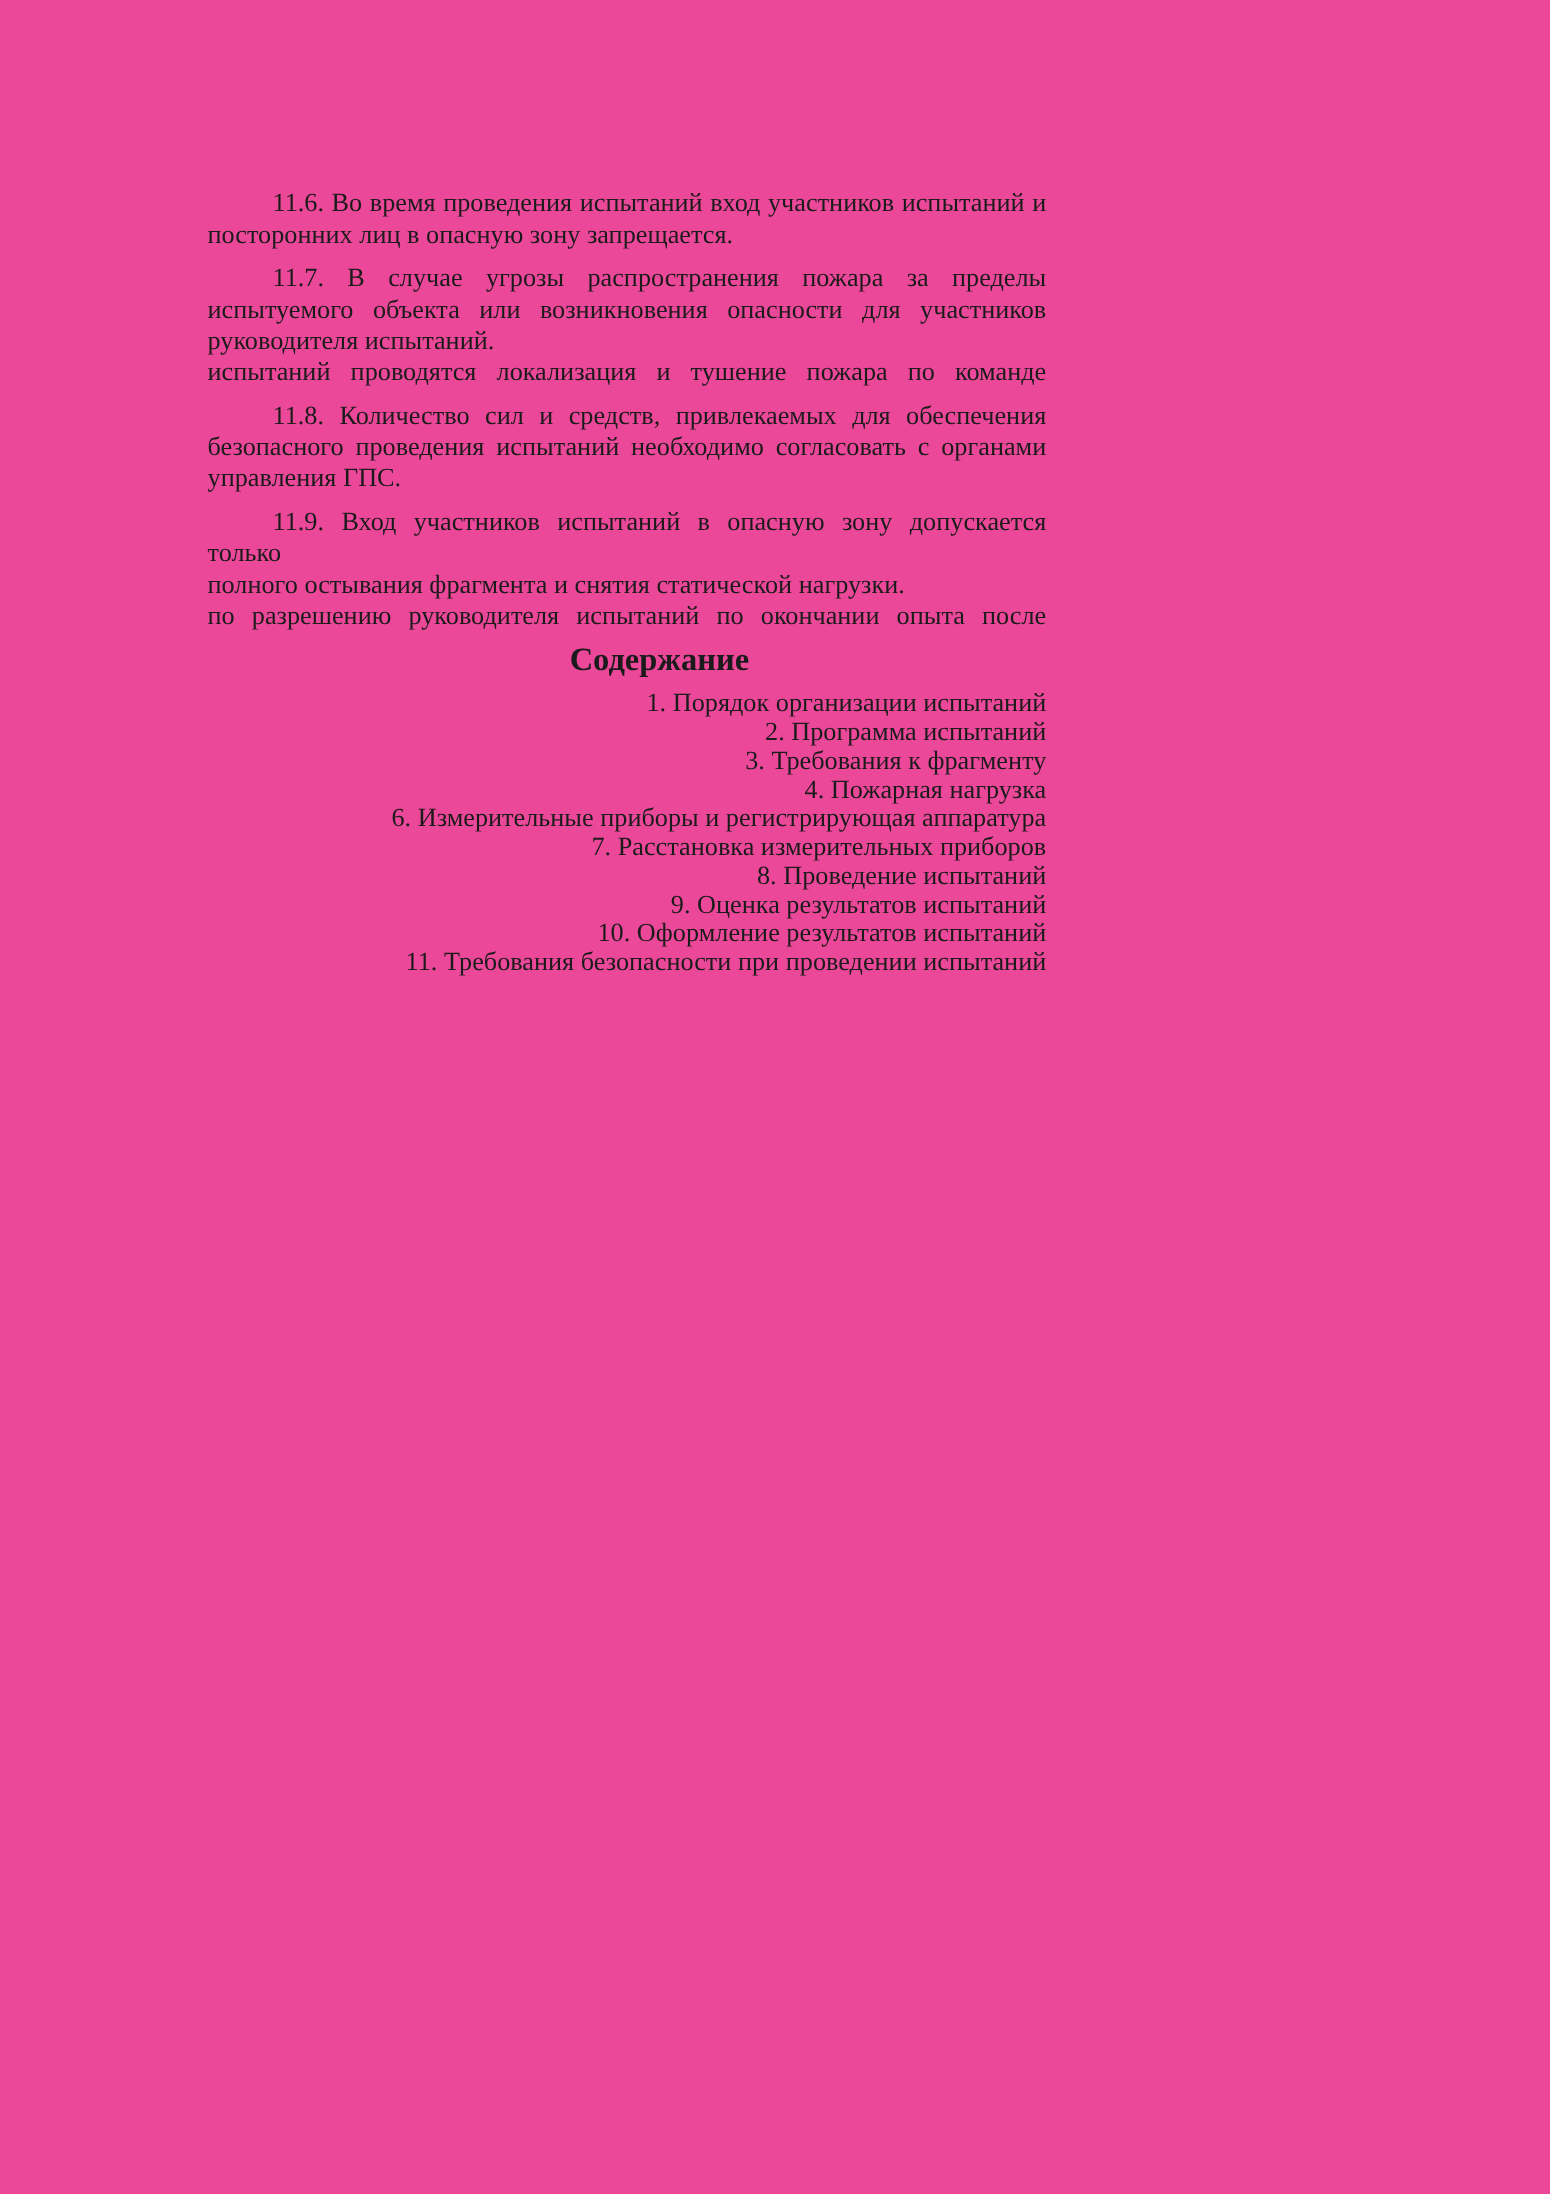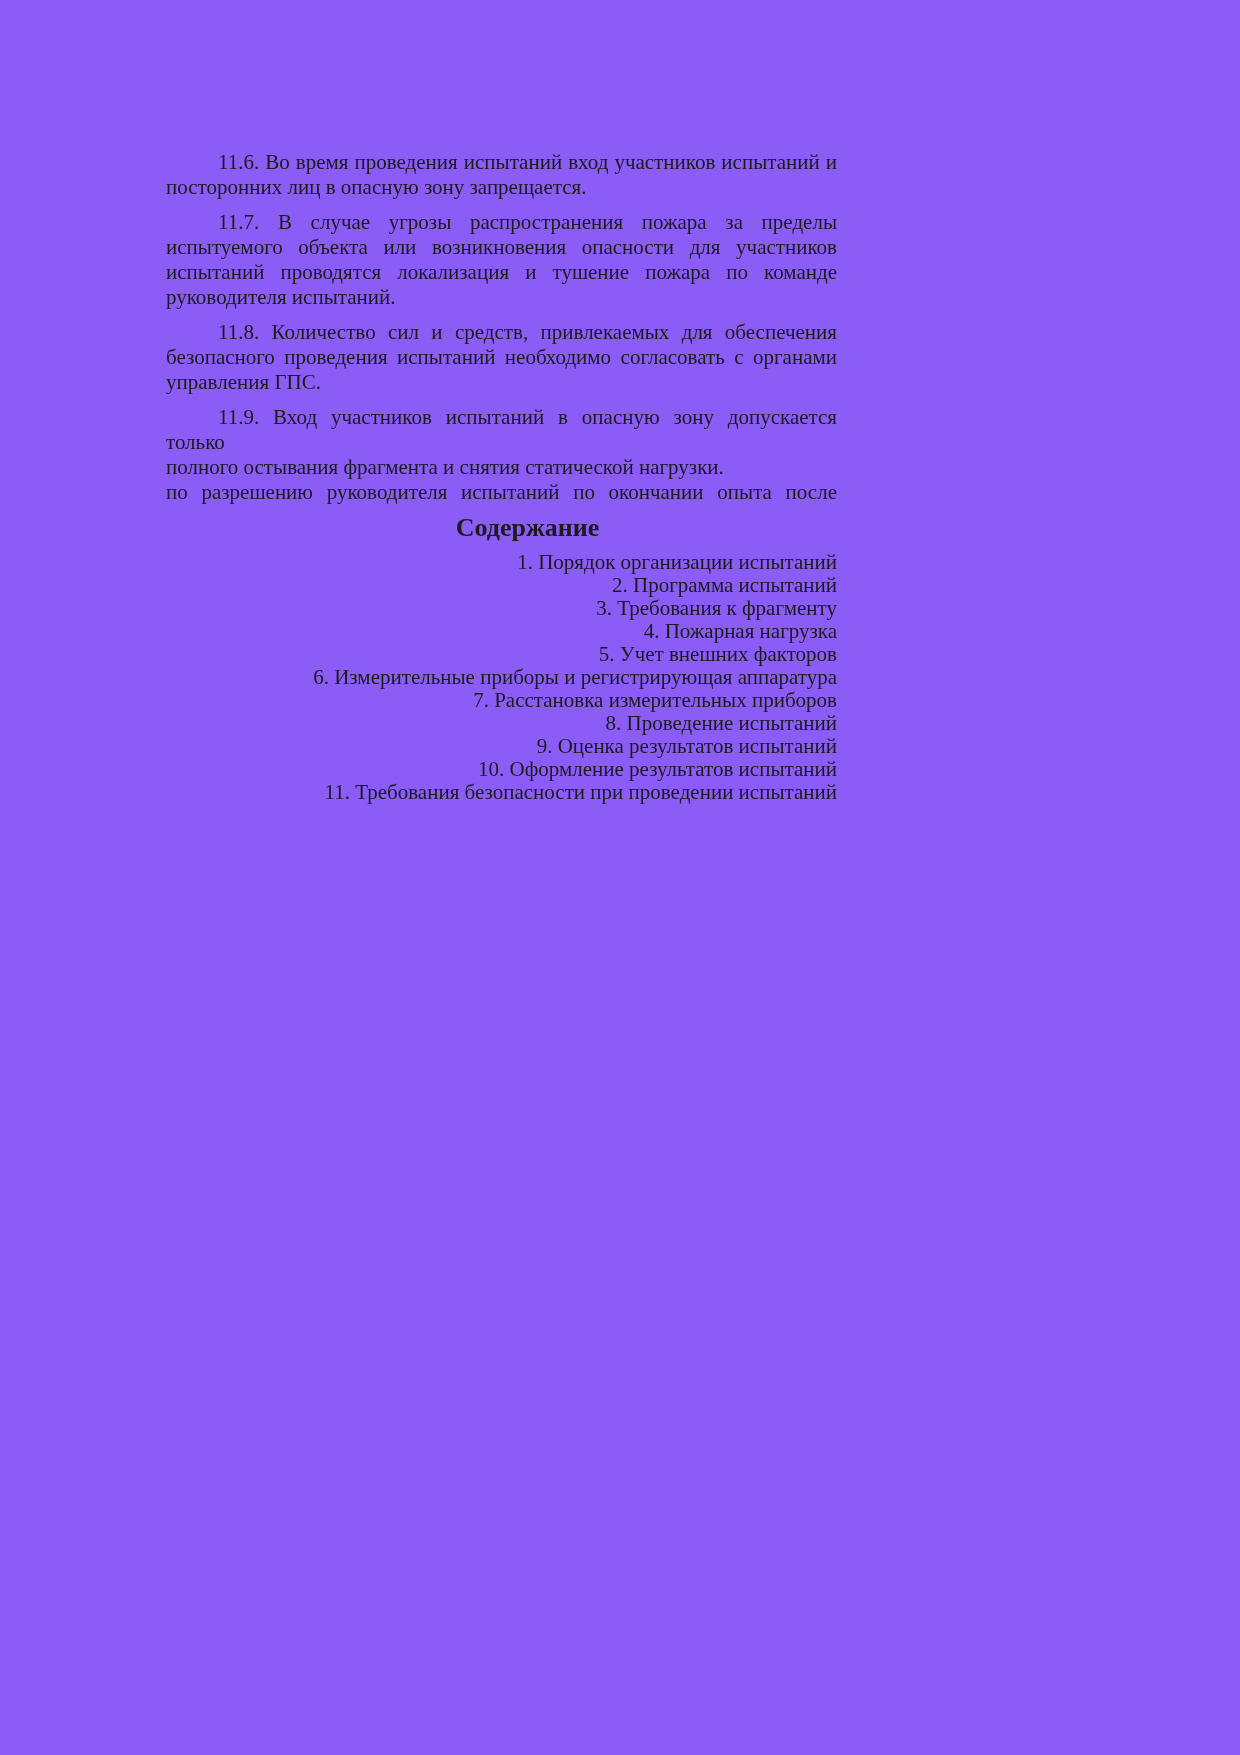--- a/index.html
+++ b/index.html
@@ -4,21 +4,21 @@
 <style>
   html, body {
     margin: 0;
     padding: 0;
     background: #ffffff;
   }
   .page {
     position: relative;
     width: 1240px;
     height: 1755px;
-    background: #8b5cf6;
+    background: #ec4899;
     overflow: hidden;
     font-family: "Liberation Serif", "DejaVu Serif", serif;
     color: #1b1b1b;
   }
   .textblock {
     position: absolute;
     left: 166px;
     top: 150px;
     width: 671px;
   }
@@ -65,22 +65,22 @@
   <div class="textblock">
 
     <div class="para">
       <div class="line first">11.6. Во время проведения испытаний вход участников испытаний и</div>
       <div class="line last">посторонних лиц в опасную зону запрещается.</div>
     </div>
 
     <div class="para">
       <div class="line first">11.7. В случае угрозы распространения пожара за пределы</div>
       <div class="line">испытуемого объекта или возникновения опасности для участников</div>
+      <div class="line last">руководителя испытаний.</div>
       <div class="line">испытаний проводятся локализация и тушение пожара по команде</div>
-      <div class="line last">руководителя испытаний.</div>
     </div>
 
     <div class="para">
       <div class="line first">11.8. Количество сил и средств, привлекаемых для обеспечения</div>
       <div class="line">безопасного проведения испытаний необходимо согласовать с органами</div>
       <div class="line last">управления ГПС.</div>
     </div>
 
     <div class="para">
       <div class="line first">11.9. Вход участников испытаний в опасную зону допускается только</div>
@@ -88,21 +88,20 @@
       <div class="line">по разрешению руководителя испытаний по окончании опыта после</div>
     </div>
 
     <div class="heading">Содержание</div>
 
     <ul class="toc">
       <li class="toc-item">1. Порядок организации испытаний</li>
       <li class="toc-item">2. Программа испытаний</li>
       <li class="toc-item">3. Требования к фрагменту</li>
       <li class="toc-item">4. Пожарная нагрузка</li>
-      <li class="toc-item">5. Учет внешних факторов</li>
       <li class="toc-item">6. Измерительные приборы и регистрирующая аппаратура</li>
       <li class="toc-item">7. Расстановка измерительных приборов</li>
       <li class="toc-item">8. Проведение испытаний</li>
       <li class="toc-item">9. Оценка результатов испытаний</li>
       <li class="toc-item">10. Оформление результатов испытаний</li>
       <li class="toc-item">11. Требования безопасности при проведении испытаний</li>
     </ul>
 
   </div>
 </div>

